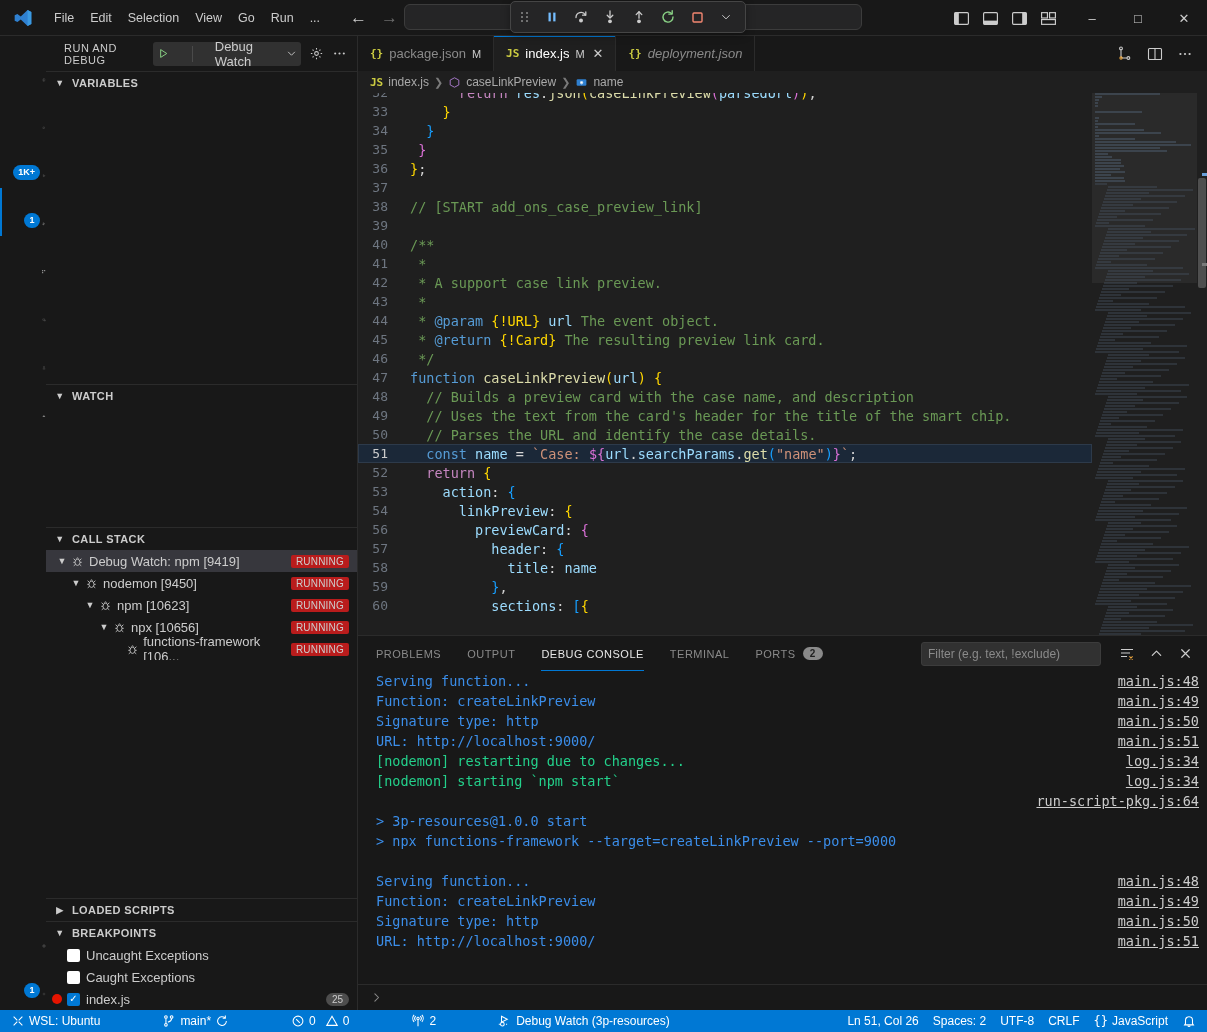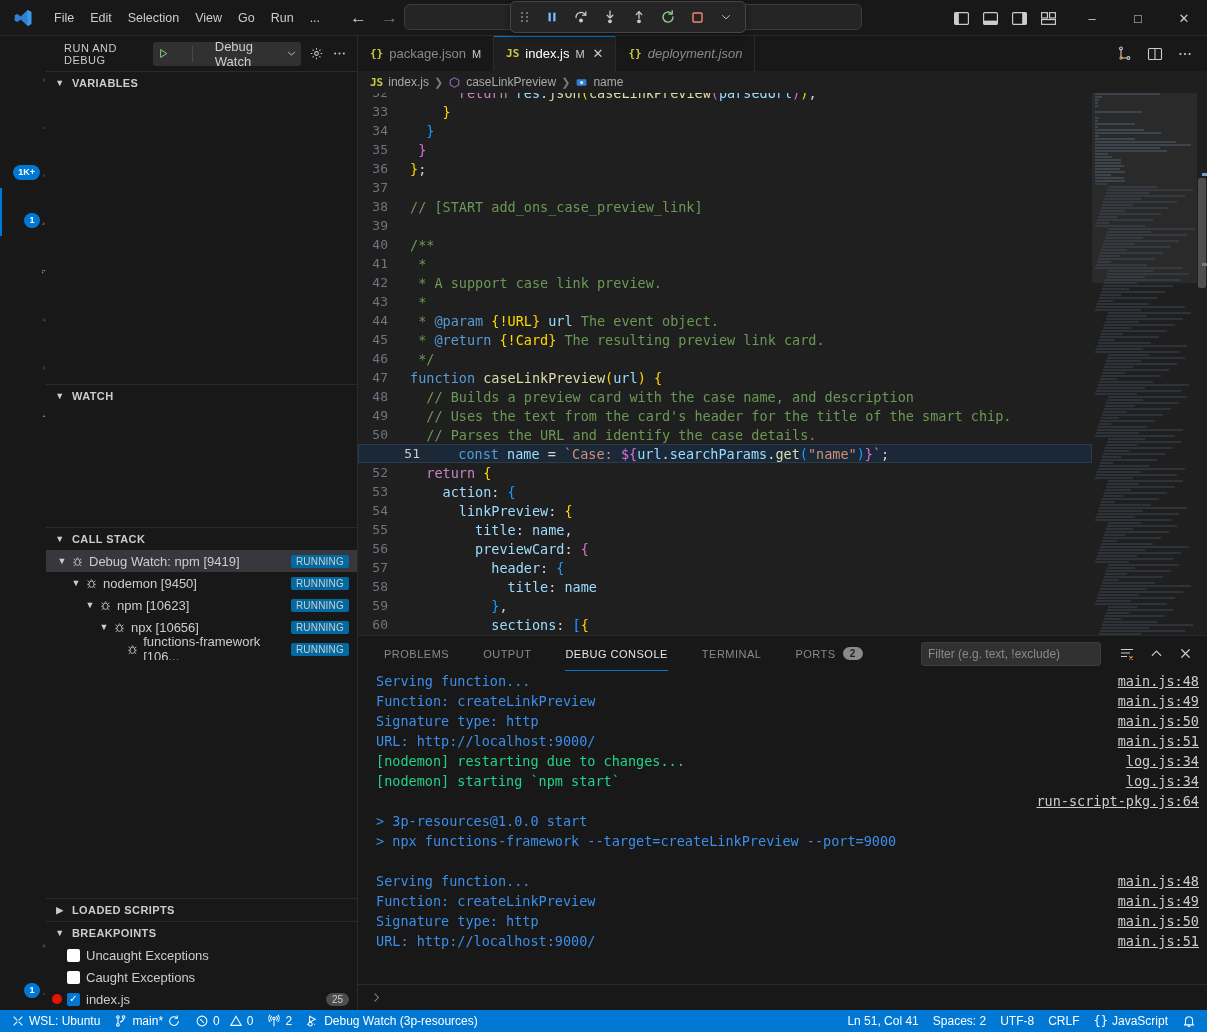--- a/index.html
+++ b/index.html
@@ -82,21 +82,21 @@
   .sec-head {
     height:22px; display:flex; align-items:center; gap:4px; padding-left:6px;
     font-size:11px; font-weight:700; letter-spacing:.4px; color:#cccccc; text-transform:uppercase;
   }
   .twisty { width:16px; display:flex; align-items:center; justify-content:center; font-size:9px; color:#cccccc; }
   .sec-body { overflow:hidden; }
 
   .row { height:22px; display:flex; align-items:center; font-size:13px; color:#cccccc; padding-right:8px; }
   .row.sel { background:#37373d; }
   .state {
-    margin-left:auto; font-size:10px; background:#0369a1; color:#cccccc;
+    margin-left:auto; font-size:10px; background:#b91c1c; color:#cccccc;
     padding:1px 5px; border-radius:2px; letter-spacing:.2px;
   }
   .cs-ico { width:15px; display:flex; align-items:center; justify-content:center; margin-right:4px; }
   .bp-row { height:22px; display:flex; align-items:center; font-size:13px; padding-left:6px; padding-right:8px; }
   .cbx { width:13px; height:13px; background:#fff; border-radius:2px; margin-right:6px; flex:none; }
   .cbx.checked { background:#0078d4; display:flex; align-items:center; justify-content:center; }
   .cbx.checked::after { content:"✓"; color:#fff; font-size:10px; line-height:1; }
   .bp-dot { width:10px; height:10px; border-radius:50%; background:#e51400; margin-right:5px; flex:none; }
   .linebadge {
     margin-left:auto; background:#4d4d4d; color:#cccccc; font-size:10px;
@@ -127,21 +127,21 @@
   .bc-sep { color:#7a7a7a; font-size:11px; }
 
   #code-wrap { flex:1; display:flex; position:relative; overflow:hidden; background:#1f1f1f; min-height:0; }
   #code-scroll { flex:1; position:relative; overflow:hidden; }
   .cline { height:19px; display:flex; align-items:center; font-family:"DejaVu Sans Mono", monospace; font-size:13.5px; white-space:pre; }
   .cline.cur { background:#1b2838; box-shadow:inset 0 0 0 1px #2d3a4a; }
   .ln {
     width:46px; text-align:right; padding-right:16px; color:#6e7681; flex:none;
     font-family:"DejaVu Sans Mono", monospace; font-size:13px;
   }
-  .cline.cur .ln { color:#cccccc;margin-left:32px; }
+  .cline.cur .ln { color:#cccccc; }
   .ctext { padding-left:6px; }
   
   .t-cmt { color:#6a9955; }
   .t-key { color:#569cd6; }
   .t-kw  { color:#c586c0; }
   .t-fn  { color:#dcdcaa; }
   .t-var { color:#9cdcfe; }
   .t-str { color:#ce9178; }
   .t-pln { color:#d4d4d4; }
   .t-b1  { color:#ffd700; }
@@ -156,21 +156,21 @@
   #mm-slider { position:absolute; left:0; right:0; background:rgba(121,121,121,.12); }
   #vscroll { width:10px; background:transparent; flex:none; position:relative; }
   #vscroll .thumb { position:absolute; left:1px; width:8px; background:#4f4f4f; border-radius:2px; }
   .ov-mark { position:absolute; right:0; width:5px; height:3px; }
 
   
   #panel { height:375px; background:#181818; border-top:1px solid #2b2b2b; display:flex; flex-direction:column; flex:none; }
   #panel-head { height:35px; display:flex; align-items:center; padding-left:18px; flex:none; }
   .ptab {
     font-size:11px; letter-spacing:.5px; text-transform:uppercase; color:#8a8a8a;
-    margin-right:26px; position:relative; height:35px; display:flex; align-items:center; gap:7px;margin-left:8px;
+    margin-right:26px; position:relative; height:35px; display:flex; align-items:center; gap:7px;
   }
   .ptab.active { color:#e7e7e7; }
   .ptab.active::after { content:""; position:absolute; left:0; right:0; bottom:0; height:1px; background:#0078d4; }
   .pbadge { background:#8a8a8a; color:#1f1f1f; border-radius:9px; font-size:10px; padding:1px 7px; font-weight:700; }
   .panel-actions { margin-left:auto; display:flex; align-items:center; gap:14px; padding-right:14px; }
   #filter-box {
     width:180px; height:24px; background:#313131; border:1px solid #3c3c3c; border-radius:3px;
     display:flex; align-items:center; padding:0 6px; margin-right:4px;
   }
   #filter-box input {
@@ -183,21 +183,21 @@
   }
   .crow { height:20px; display:flex; align-items:center; font-family:"DejaVu Sans Mono", monospace; font-size:13.5px; white-space:pre; }
   .c-blue { color:#3b8eea; }
   .c-green { color:#23d18b; }
   .c-src { margin-left:auto; color:#cccccc; text-decoration:underline; font-family:"DejaVu Sans Mono", monospace; font-size:13.5px; }
   #console-prompt { height:26px; display:flex; align-items:center; padding-left:12px; flex:none; border-top:1px solid #2b2b2b; }
 
   
   #statusbar {
     height:22px; background:#0078d4; color:#ffffff; display:flex; align-items:center;
-    font-size:12px; padding:0 4px;
+    font-size:12px; padding:0 4px;gap:48px;
   }
   .sb { display:flex; align-items:center; gap:4px; padding:0 7px; height:22px; }
   .sb-right { margin-left:auto; display:flex; align-items:center; }
   svg { display:block; }
 </style>
 </head>
 <body>
 
 <div id="titlebar">
   <div id="vscode-logo">
@@ -620,21 +620,20 @@
           <div class="cline"><span class="ln">45</span><span class="ctext"><span class="t-cmt"> * </span><span class="t-jd">@return</span><span class="t-cmt"> </span><span class="t-jdt">{!Card}</span><span class="t-cmt"> The resulting preview link card.</span></span></div>
           <div class="cline"><span class="ln">46</span><span class="ctext"><span class="t-cmt"> */</span></span></div>
           <div class="cline"><span class="ln">47</span><span class="ctext"><span class="t-key">function</span><span class="t-pln"> </span><span class="t-fn">caseLinkPreview</span><span class="t-b1">(</span><span class="t-var">url</span><span class="t-b1">)</span><span class="t-pln"> </span><span class="t-b1">{</span></span></div>
           <div class="cline"><span class="ln">48</span><span class="ctext"><span class="t-cmt">  // Builds a preview card with the case name, and description</span></span></div>
           <div class="cline"><span class="ln">49</span><span class="ctext"><span class="t-cmt">  // Uses the text from the card's header for the title of the smart chip.</span></span></div>
           <div class="cline"><span class="ln">50</span><span class="ctext"><span class="t-cmt">  // Parses the URL and identify the case details.</span></span></div>
           <div class="cline cur"><span class="ln">51</span><span class="ctext"><span class="t-pln">  </span><span class="t-key">const</span><span class="t-pln"> </span><span class="t-var">name</span><span class="t-pln"> </span><span class="t-pln">=</span><span class="t-pln"> </span><span class="t-str">`Case: </span><span class="t-b2">${</span><span class="t-var">url</span><span class="t-pln">.</span><span class="t-var">searchParams</span><span class="t-pln">.</span><span class="t-fn">get</span><span class="t-b3">(</span><span class="t-str">"name"</span><span class="t-b3">)</span><span class="t-b2">}</span><span class="t-str">`</span><span class="t-pln">;</span></span></div>
           <div class="cline"><span class="ln">52</span><span class="ctext"><span class="t-pln">  </span><span class="t-kw">return</span><span class="t-pln"> </span><span class="t-b1">{</span></span></div>
           <div class="cline"><span class="ln">53</span><span class="ctext"><span class="t-pln">    </span><span class="t-prop">action</span><span class="t-pln">:</span><span class="t-pln"> </span><span class="t-b3">{</span></span></div>
           <div class="cline"><span class="ln">54</span><span class="ctext"><span class="t-pln">      </span><span class="t-prop">linkPreview</span><span class="t-pln">:</span><span class="t-pln"> </span><span class="t-b1">{</span></span></div>
-          <div class="cline"><span class="ln">55</span><span class="ctext"><span class="t-pln">        </span><span class="t-prop">title</span><span class="t-pln">:</span><span class="t-pln"> </span><span class="t-var">name</span><span class="t-pln">,</span></span></div>
           <div class="cline"><span class="ln">56</span><span class="ctext"><span class="t-pln">        </span><span class="t-prop">previewCard</span><span class="t-pln">:</span><span class="t-pln"> </span><span class="t-b2">{</span></span></div>
           <div class="cline"><span class="ln">57</span><span class="ctext"><span class="t-pln">          </span><span class="t-prop">header</span><span class="t-pln">:</span><span class="t-pln"> </span><span class="t-b3">{</span></span></div>
           <div class="cline"><span class="ln">58</span><span class="ctext"><span class="t-pln">            </span><span class="t-prop">title</span><span class="t-pln">:</span><span class="t-pln"> </span><span class="t-var">name</span></span></div>
           <div class="cline"><span class="ln">59</span><span class="ctext"><span class="t-pln">          </span><span class="t-b3">}</span><span class="t-pln">,</span></span></div>
           <div class="cline"><span class="ln">60</span><span class="ctext"><span class="t-pln">          </span><span class="t-prop">sections</span><span class="t-pln">:</span><span class="t-pln"> </span><span class="t-b3">[</span><span class="t-b1">{</span></span></div>
           <div class="cline"></div>
         </div>
       <div id="minimap">
         <div id="mm-slider" style="top: 0px; height: 190px;"></div>
       <div class="mm-line" style="width: 65px; margin-left: 3px;"></div>
@@ -940,21 +939,21 @@
       <svg width="14" height="14" viewBox="0 0 16 16" fill="none" stroke="#ffffff" stroke-width="1.2">
           <path d="M4 2.6 10.6 6 4 9.4z"></path>
           <circle cx="5" cy="11.6" r="2.1"></circle>
           <path d="M2.2 11.6H.9M9.1 11.6h1.3"></path>
         </svg>
     </span>
     <span>Debug Watch (3p-resources)</span>
   </div>
 
   <div class="sb-right">
-    <div class="sb">Ln 51, Col 41</div>
+    <div class="sb">Ln 51, Col 26</div>
     <div class="sb">Spaces: 2</div>
     <div class="sb">UTF-8</div>
     <div class="sb">CRLF</div>
     <div class="sb">
       <span class="mono">{}</span>
       <span>JavaScript</span>
     </div>
     <div class="sb">
       <span>
         <svg width="14" height="14" viewBox="0 0 16 16" fill="none" stroke="#ffffff" stroke-width="1.2">

